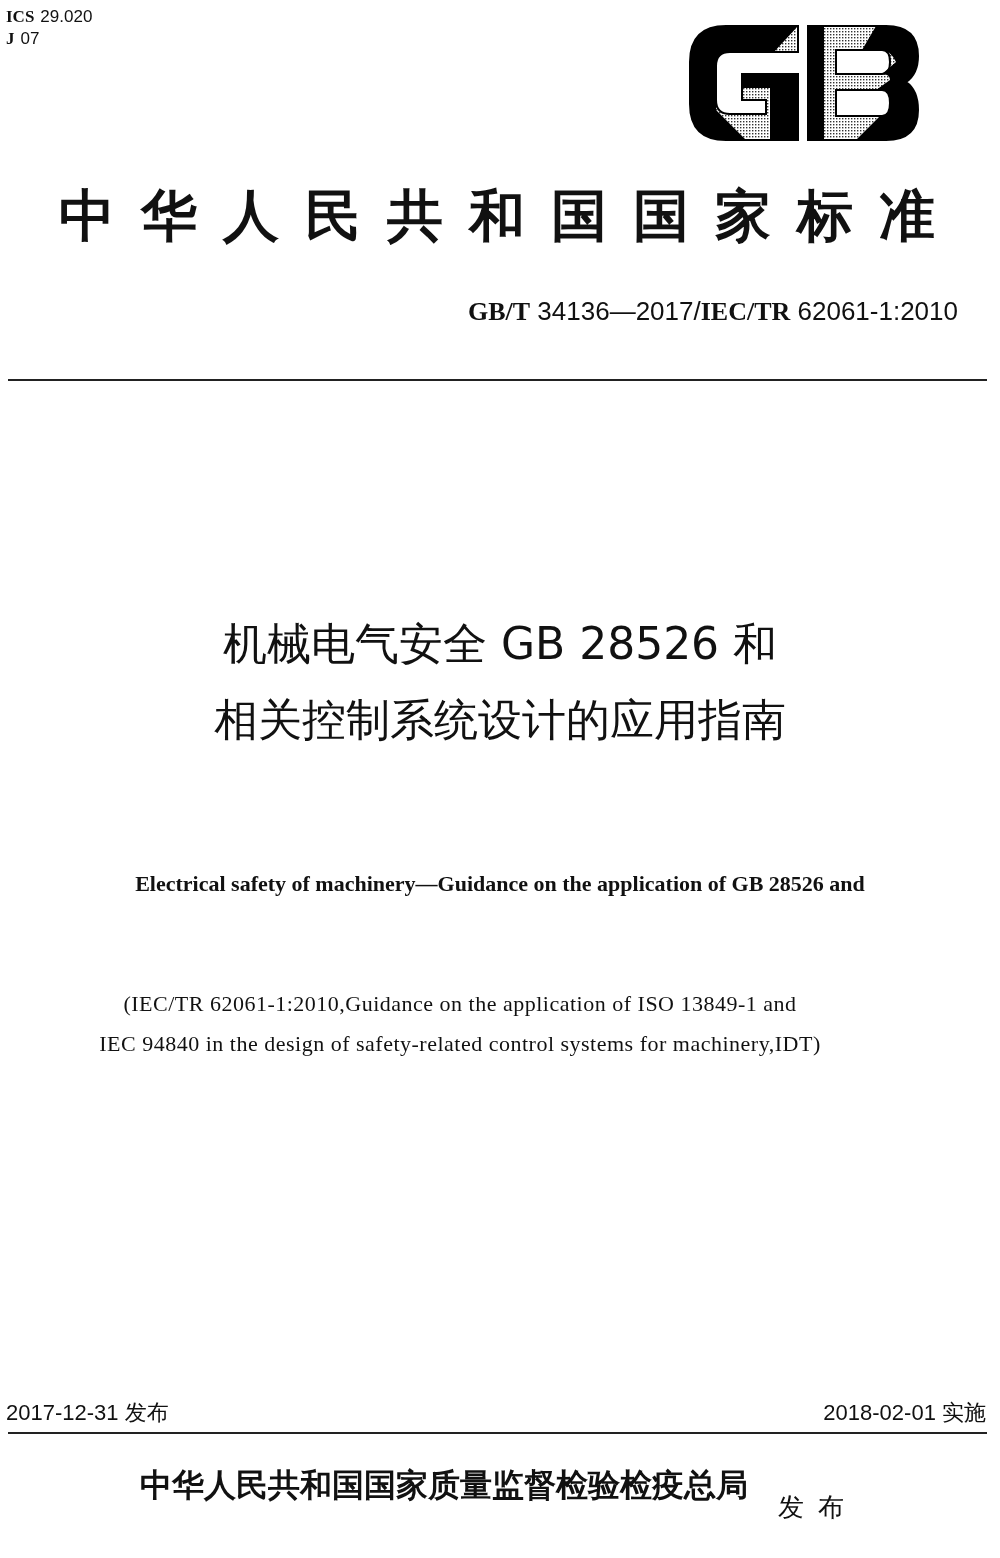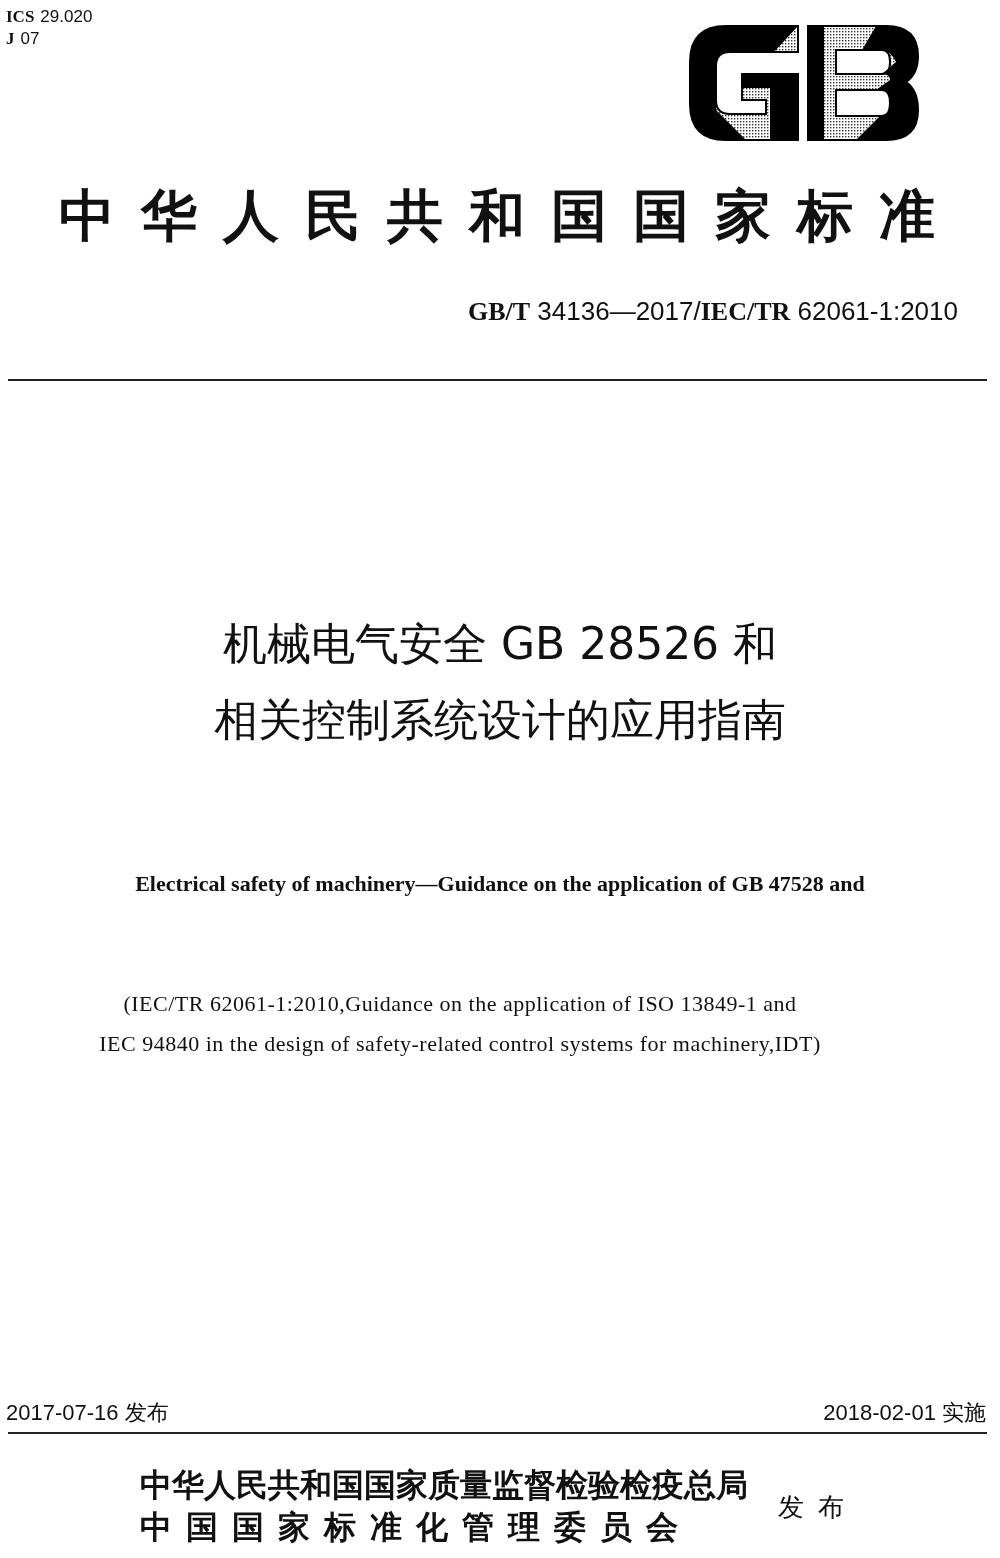--- a/index.html
+++ b/index.html
@@ -59,29 +59,28 @@
 </div>
 
 <div class="abs rule-top"></div>
 
 <div class="abs cn-title">
   <span class="l">机械电气安全 GB 28526 和</span>
   <span class="l">相关控制系统设计的应用指南</span>
 </div>
 
 <div class="abs en-title">
-  <div>Electrical safety of machinery—Guidance on the application of GB 47528 and</div>
+  <div>Electrical safety of machinery—Guidance on the application of GB 28526 and</div>
 </div>
 
 <div class="abs idt">
   <div>(IEC/TR 62061-1:2010,Guidance on the application of ISO 13849-1 and</div>
   <div>IEC 94840 in the design of safety-related control systems for machinery,IDT)</div>
 </div>
 
-<div class="abs date-left">2017-07-16 发布</div>
+<div class="abs date-left">2017-12-31 发布</div>
 <div class="abs date-right">2018-02-01 实施</div>
 <div class="abs rule-bottom"></div>
 
 <div class="abs issuer">
   <div>中华人民共和国国家质量监督检验检疫总局</div>
-  <div class="l2">中国国家标准化管理委员会</div>
 </div>
 <div class="abs publish">发布</div>
 
 </body></html>

